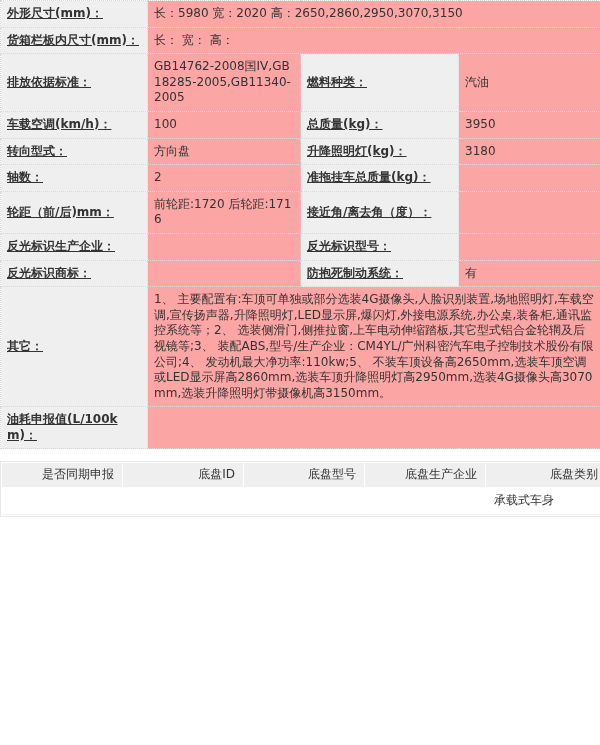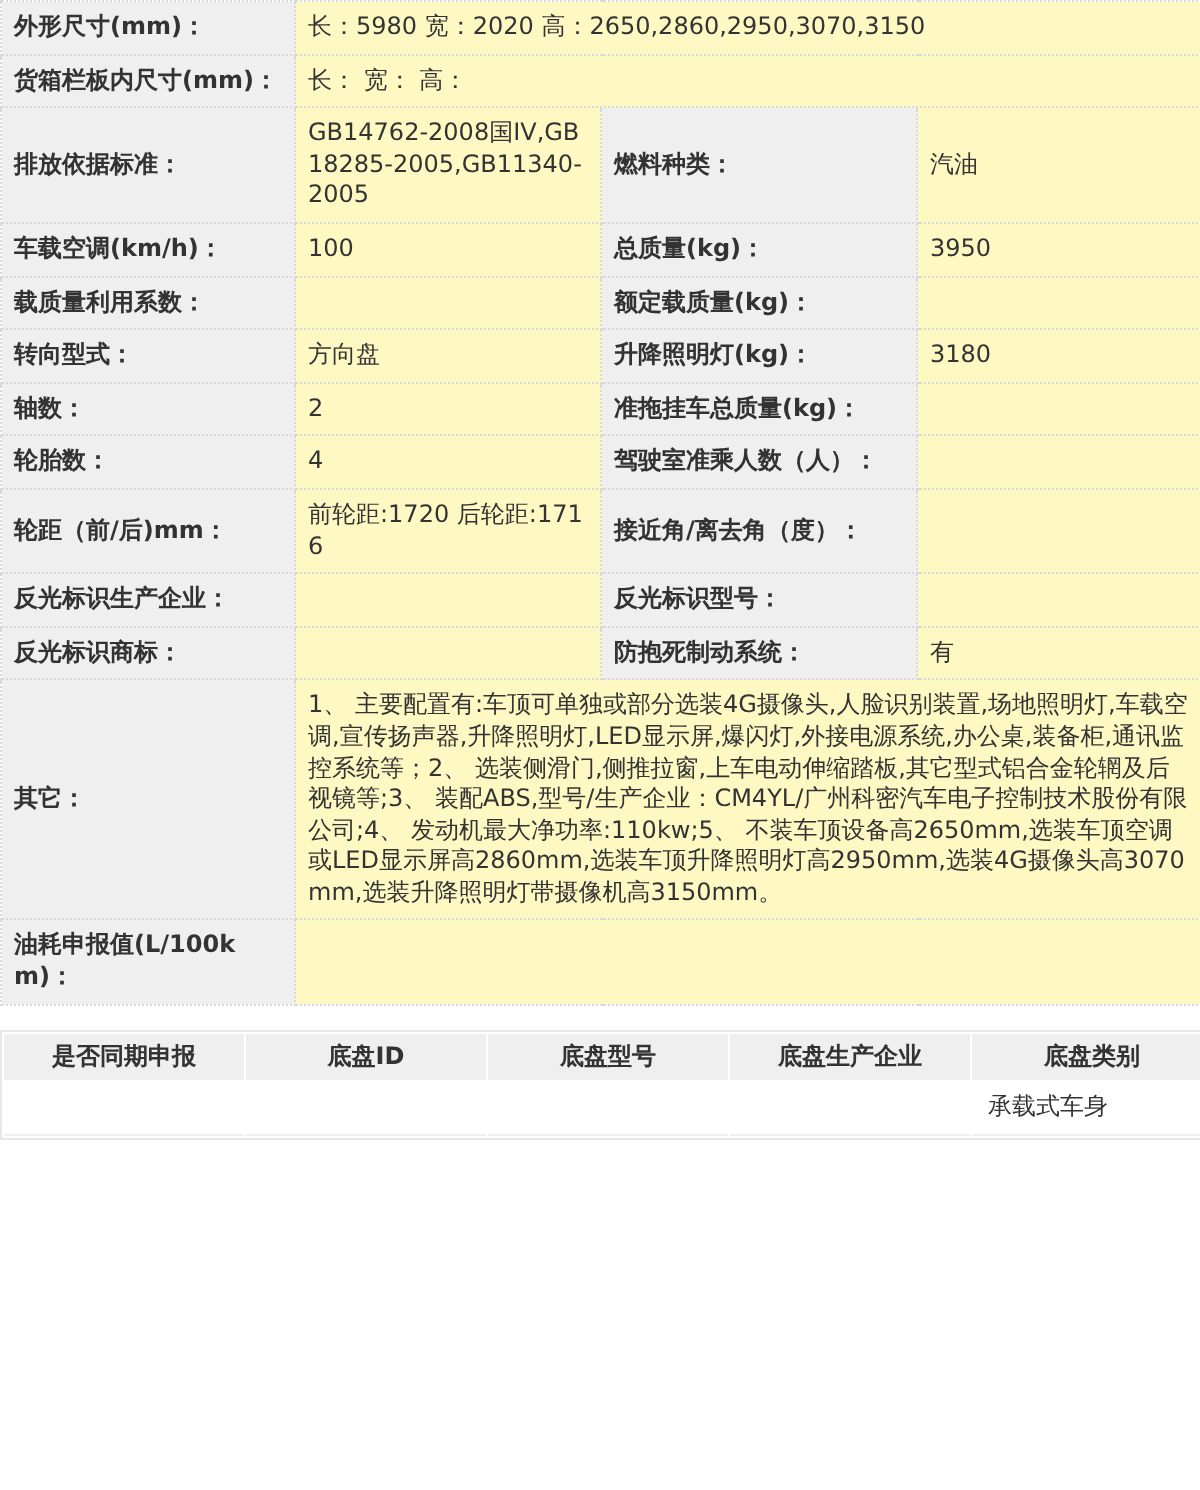--- a/index.html
+++ b/index.html
@@ -29,36 +29,37 @@
     border:1px dotted var(--border);
     padding:5px 6px;
     line-height:1.3;
     vertical-align:middle;
     word-break:break-all;
     overflow-wrap:anywhere;
   }
   table.spec td.lbl{
     background:var(--label-bg);
     font-weight:bold;
+    text-decoration:underline;
   }
-  table.spec td.val{background:#fef9c3;}
+  table.spec td.val{background:#fca5a5;}
 
   
   .gap1{height:12px;}
   table.plain{
     width:600px;
     border-collapse:separate;
     border-spacing:1px;
     table-layout:fixed;
     border:1px solid var(--soft-border);
   }
   table.plain th{
     background:var(--label-bg);
-    font-weight:bold;
-    text-align:center;
+    font-weight:normal;
+    text-align:right;
     padding:4px 8px;
     font-size:12px;
     line-height:1.3;
   }
   table.plain td{
     background:#ffffff;
     padding:5px 8px;
     line-height:1.3;
     border-bottom:1px solid #f0f0f0;
     word-break:break-all;
@@ -94,41 +95,29 @@
           <td class="lbl">燃料种类：</td>
           <td class="val">汽油</td>
         </tr>
         <tr>
           <td class="lbl">车载空调(km/h)：</td>
           <td class="val">100</td>
           <td class="lbl">总质量(kg)：</td>
           <td class="val">3950</td>
         </tr>
         <tr>
-          <td class="lbl">载质量利用系数：</td>
-          <td class="val"></td>
-          <td class="lbl">额定载质量(kg)：</td>
-          <td class="val"></td>
-        </tr>
-        <tr>
           <td class="lbl">转向型式：</td>
           <td class="val">方向盘</td>
           <td class="lbl">升降照明灯(kg)：</td>
           <td class="val">3180</td>
         </tr>
         <tr>
           <td class="lbl">轴数：</td>
           <td class="val">2</td>
           <td class="lbl">准拖挂车总质量(kg)：</td>
-          <td class="val"></td>
-        </tr>
-        <tr>
-          <td class="lbl">轮胎数：</td>
-          <td class="val">4</td>
-          <td class="lbl">驾驶室准乘人数（人）：</td>
           <td class="val"></td>
         </tr>
         <tr>
           <td class="lbl">轮距（前/后)mm：</td>
           <td class="val">前轮距:1720 后轮距:1716</td>
           <td class="lbl">接近角/离去角（度）：</td>
           <td class="val"></td>
         </tr>
         <tr>
           <td class="lbl">反光标识生产企业：</td>

